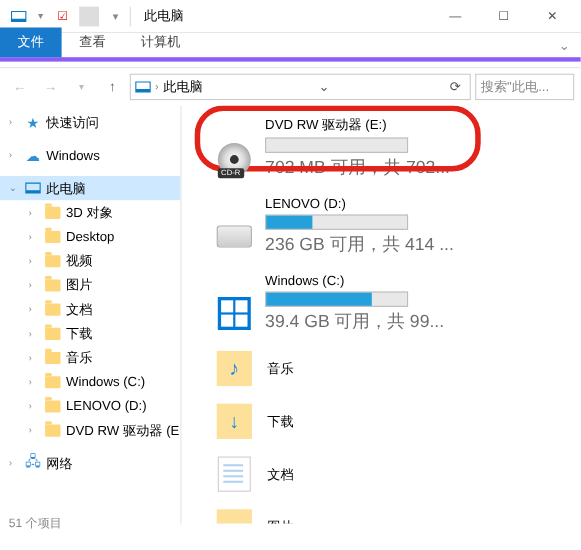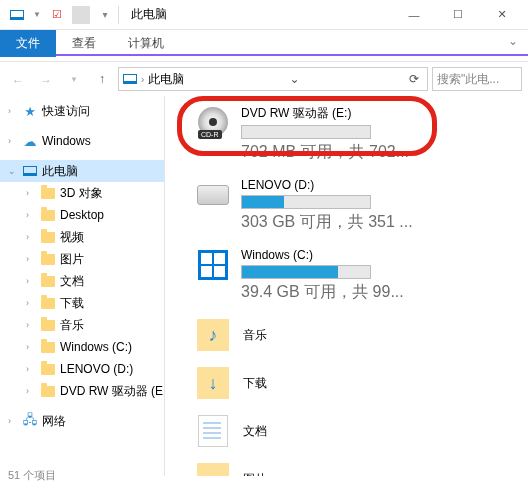--- a/index.html
+++ b/index.html
@@ -6,21 +6,21 @@
 body { width:528px; height:500px; background:#fff; overflow:hidden; font-size:12px; color:#000; }
 
 .titlebar { height:30px; display:flex; align-items:center; padding:0 4px; border-bottom:1px solid #e5e5e5; }
 .titlebar .qat { display:flex; align-items:center; gap:2px; padding-left:4px; }
 .titlebar .qat span { width:18px; height:18px; display:flex; align-items:center; justify-content:center; }
 .titlebar .sep { width:1px; height:18px; background:#ddd; margin:0 4px; }
 .titlebar .title { margin-left:8px; }
 .winctrl { margin-left:auto; display:flex; }
 .winctrl div { width:44px; height:30px; display:flex; align-items:center; justify-content:center; color:#555; font-size:11px; }
 
-.tabs { height:26px; display:flex; align-items:flex-start; border-bottom:2px solid #8b5cf6; }
+.tabs { height:26px; display:flex; align-items:flex-end; border-bottom:4px solid #8b5cf6; }
 .tab { padding:5px 16px; font-size:12px; color:#444; }
 .tab.active { background:#1979ca; color:#fff; }
 .ribbon-space { height:6px; border-bottom:1px solid #e5e5e5; }
 
 .addrbar { height:34px; display:flex; align-items:center; padding:4px 6px; gap:4px; }
 .navbtn { width:24px; height:24px; border-radius:12px; display:flex; align-items:center; justify-content:center; color:#bbb; }
 .navbtn.en { color:#555; }
 .pathbox { flex:1; height:24px; border:1px solid #ccc; display:flex; align-items:center; padding:0 4px; gap:4px; }
 .pathbox .chev { color:#888; font-size:10px; }
 .pathbox .refresh { margin-left:auto; color:#555; padding:0 4px; }
@@ -29,21 +29,21 @@
 .main { display:flex; height:380px; }
 .sidebar { width:165px; border-right:1px solid #e5e5e5; padding:4px 0; overflow:hidden; }
 .tree-item { height:22px; display:flex; align-items:center; padding-left:8px; gap:4px; white-space:nowrap; }
 .tree-item .arrow { width:10px; color:#888; font-size:9px; }
 .tree-item .ico { width:16px; height:16px; display:flex; align-items:center; justify-content:center; }
 .tree-item.sub { padding-left:26px; }
 .tree-item.sel { background:#cde8ff; }
 .spacer { height:8px; }
 
 .content { flex:1; padding:8px 8px 8px 30px; overflow:hidden; }
-.drive { display:flex; align-items:flex-start; gap:10px; margin-bottom:14px; position:relative; }
+.drive { display:flex; align-items:flex-end; gap:10px; margin-bottom:14px; position:relative; }
 .drive .dicon { width:36px; height:36px; display:flex; align-items:center; justify-content:center; }
 .drive .dinfo { flex:1; padding-top:1px; }
 .drive .dname { font-size:12px; margin-bottom:3px; }
 .drive .bar { width:130px; height:14px; border:1px solid #bcbcbc; background:#e8e8e8; margin-bottom:3px; position:relative; }
 .drive .bar .fill { height:100%; background:#26a0da; }
 .drive .dspace { font-size:16px; color:#6d6d6d; }
 .highlight { position:absolute; border:5px solid #e2231a; border-radius:26px; top:-8px; left:-18px; width:260px; height:60px; pointer-events:none; }
 
 .libitem { display:flex; align-items:center; gap:12px; margin-bottom:12px; }
 .libitem .licon { width:36px; height:36px; display:flex; align-items:center; justify-content:center; }
@@ -238,21 +238,21 @@
         </div>
         <div class="drive">
           <div class="dicon">
             <div class="i-hdd"></div>
           </div>
           <div class="dinfo">
             <div class="dname">LENOVO (D:)</div>
             <div class="bar">
               <div class="fill" style="width:33%"></div>
             </div>
-            <div class="dspace">303 GB 可用，共 351 ...</div>
+            <div class="dspace">236 GB 可用，共 414 ...</div>
           </div>
         </div>
         <div class="drive">
           <div class="dicon">
             <div class="i-win">
               <div></div>
               <div></div>
               <div></div>
               <div></div>
             </div>

